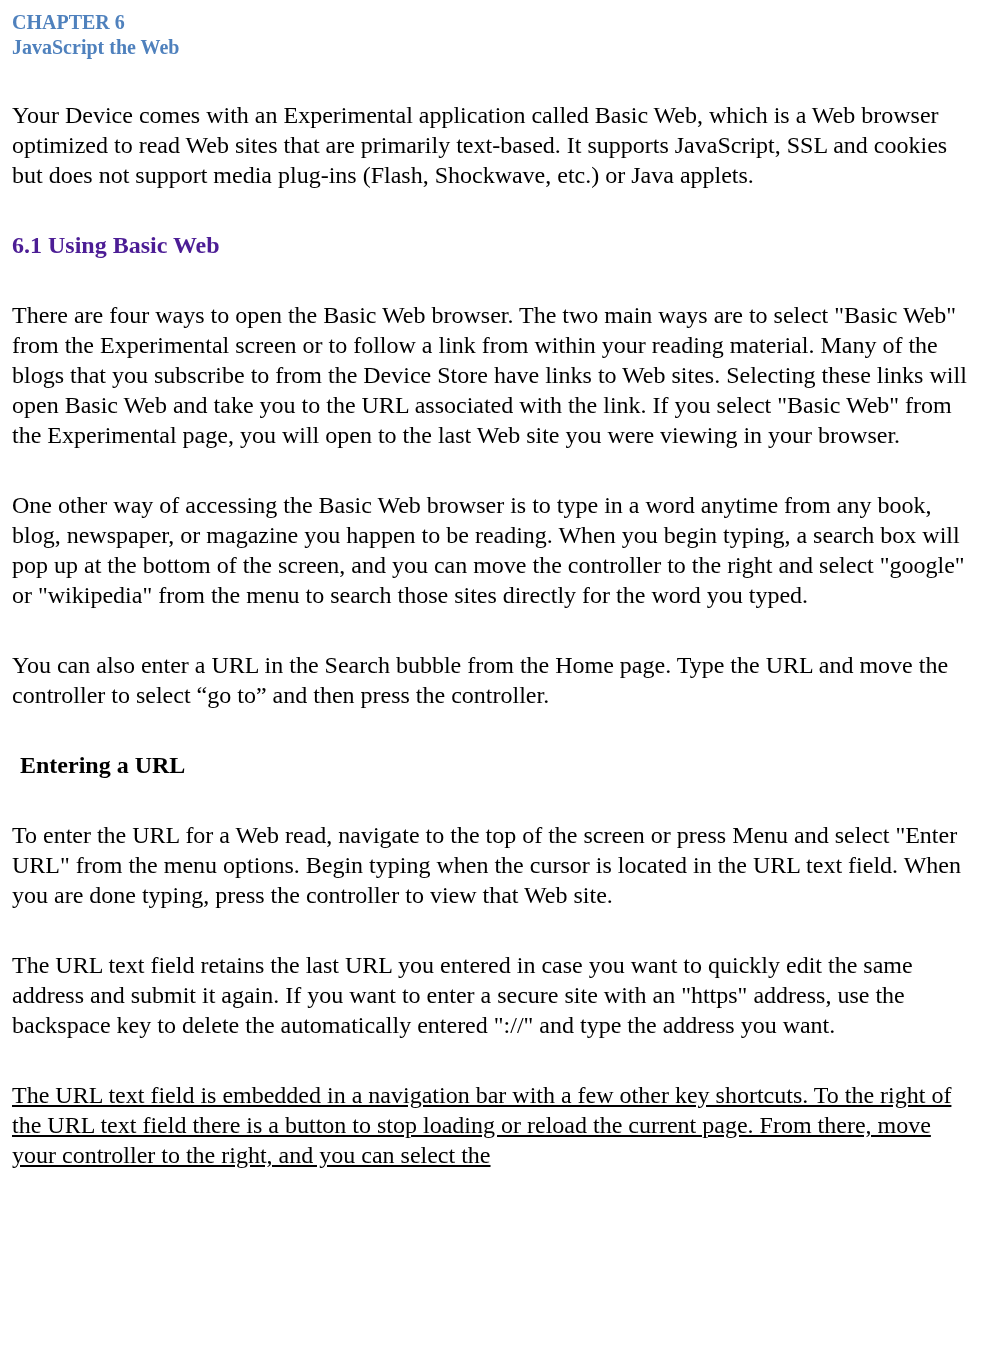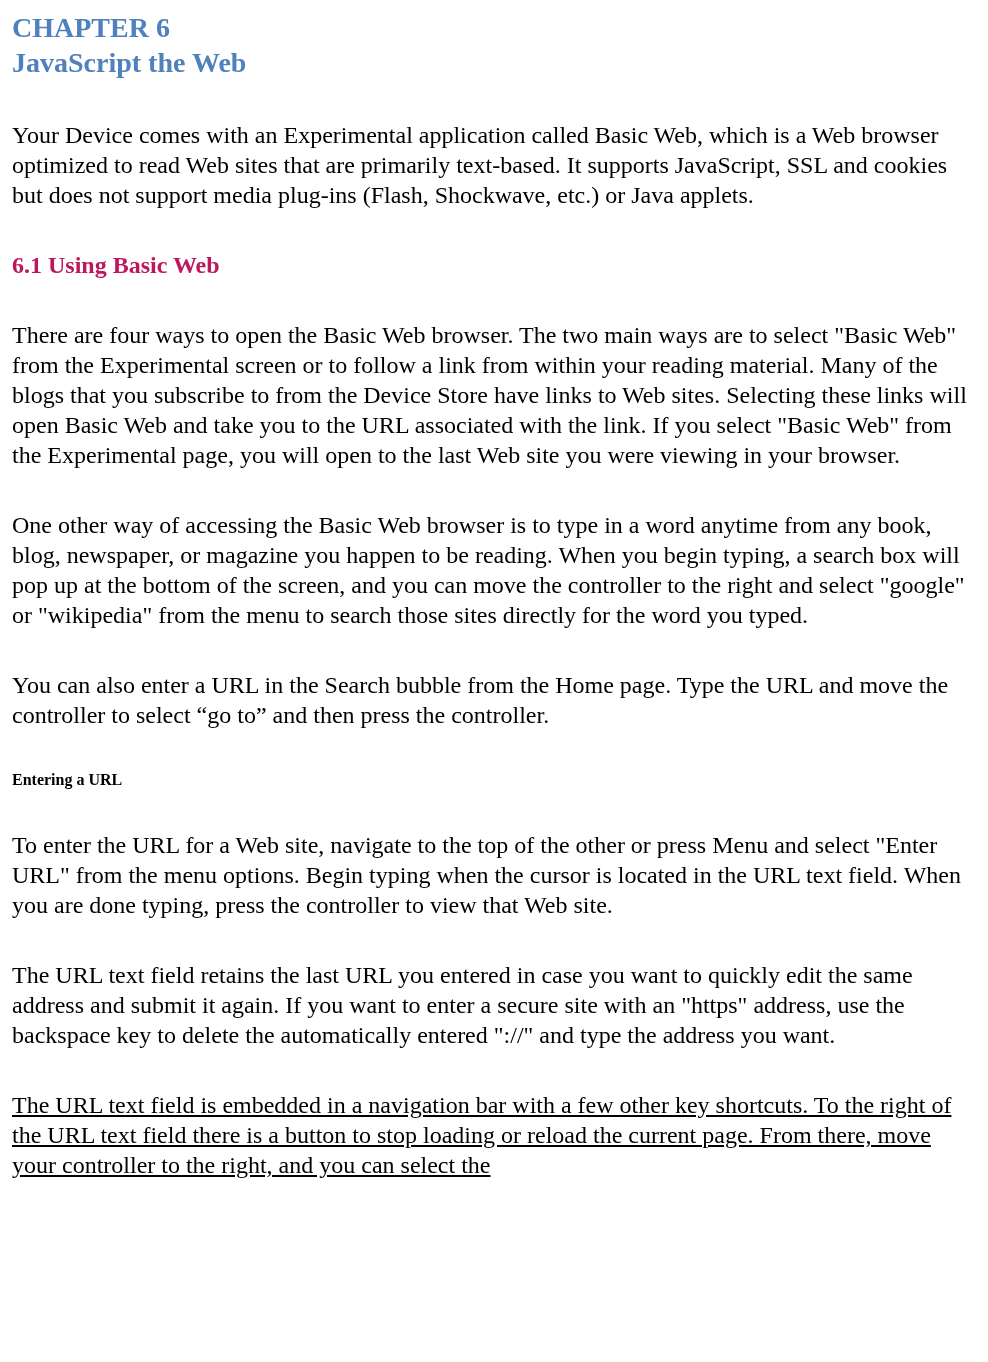--- a/index.html
+++ b/index.html
@@ -10,32 +10,32 @@
       padding: 10px 12px;
       color: #000;
       background: #fff;
       width: 988px;
       box-sizing: border-box;
     }
     .chapter-heading {
       color: #4F81BD;
       font-weight: bold;
       margin: 0;
-      font-size: 28px;
+      font-size: 20px;
     }
     .section-heading {
-      color: #be185d;
+      color: #4c1d95;
       font-weight: bold;
       margin: 24px 0;
       font-size: 24px;
     }
     .subheading {
       font-weight: bold;
-      margin: 24px 0;
-      font-size: 16px;
+      margin: 24px 8px;
+      font-size: 24px;
     }
     .para {
       margin: 40px 0;
     }
     .para:last-child {
       margin-bottom: 0;
       text-decoration: underline;
     }
   </style>
 </head>
@@ -47,15 +47,15 @@
 <p class="para">Your Device comes with an Experimental application called Basic Web, which is a Web browser optimized to read Web sites that are primarily text-based. It supports JavaScript, SSL and cookies but does not support media plug-ins (Flash, Shockwave, etc.) or Java applets.</p>
 
 <div class="section-heading">6.1 Using Basic Web</div>
 
 <p class="para">There are four ways to open the Basic Web browser. The two main ways are to select "Basic Web" from the Experimental screen or to follow a link from within your reading material. Many of the blogs that you subscribe to from the Device Store have links to Web sites. Selecting these links will open Basic Web and take you to the URL associated with the link. If you select "Basic Web" from the Experimental page, you will open to the last Web site you were viewing in your browser.</p>
 <p class="para">One other way of accessing the Basic Web browser is to type in a word anytime from any book, blog, newspaper, or magazine you happen to be reading. When you begin typing, a search box will pop up at the bottom of the screen, and you can move the controller to the right and select "google" or "wikipedia" from the menu to search those sites directly for the word you typed.</p>
 <p class="para">You can also enter a URL in the Search bubble from the Home page. Type the URL and move the controller to select “go to” and then press the controller.</p>
 
 <div class="subheading">Entering a URL</div>
 
-<p class="para">To enter the URL for a Web site, navigate to the top of the other or press Menu and select "Enter URL" from the menu options. Begin typing when the cursor is located in the URL text field. When you are done typing, press the controller to view that Web site.</p>
+<p class="para">To enter the URL for a Web read, navigate to the top of the screen or press Menu and select "Enter URL" from the menu options. Begin typing when the cursor is located in the URL text field. When you are done typing, press the controller to view that Web site.</p>
 <p class="para">The URL text field retains the last URL you entered in case you want to quickly edit the same address and submit it again. If you want to enter a secure site with an "https" address, use the backspace key to delete the automatically entered "://" and type the address you want.</p>
 <p class="para">The URL text field is embedded in a navigation bar with a few other key shortcuts. To the right of the URL text field there is a button to stop loading or reload the current page. From there, move your controller to the right, and you can select the</p>
 
 </body></html>

